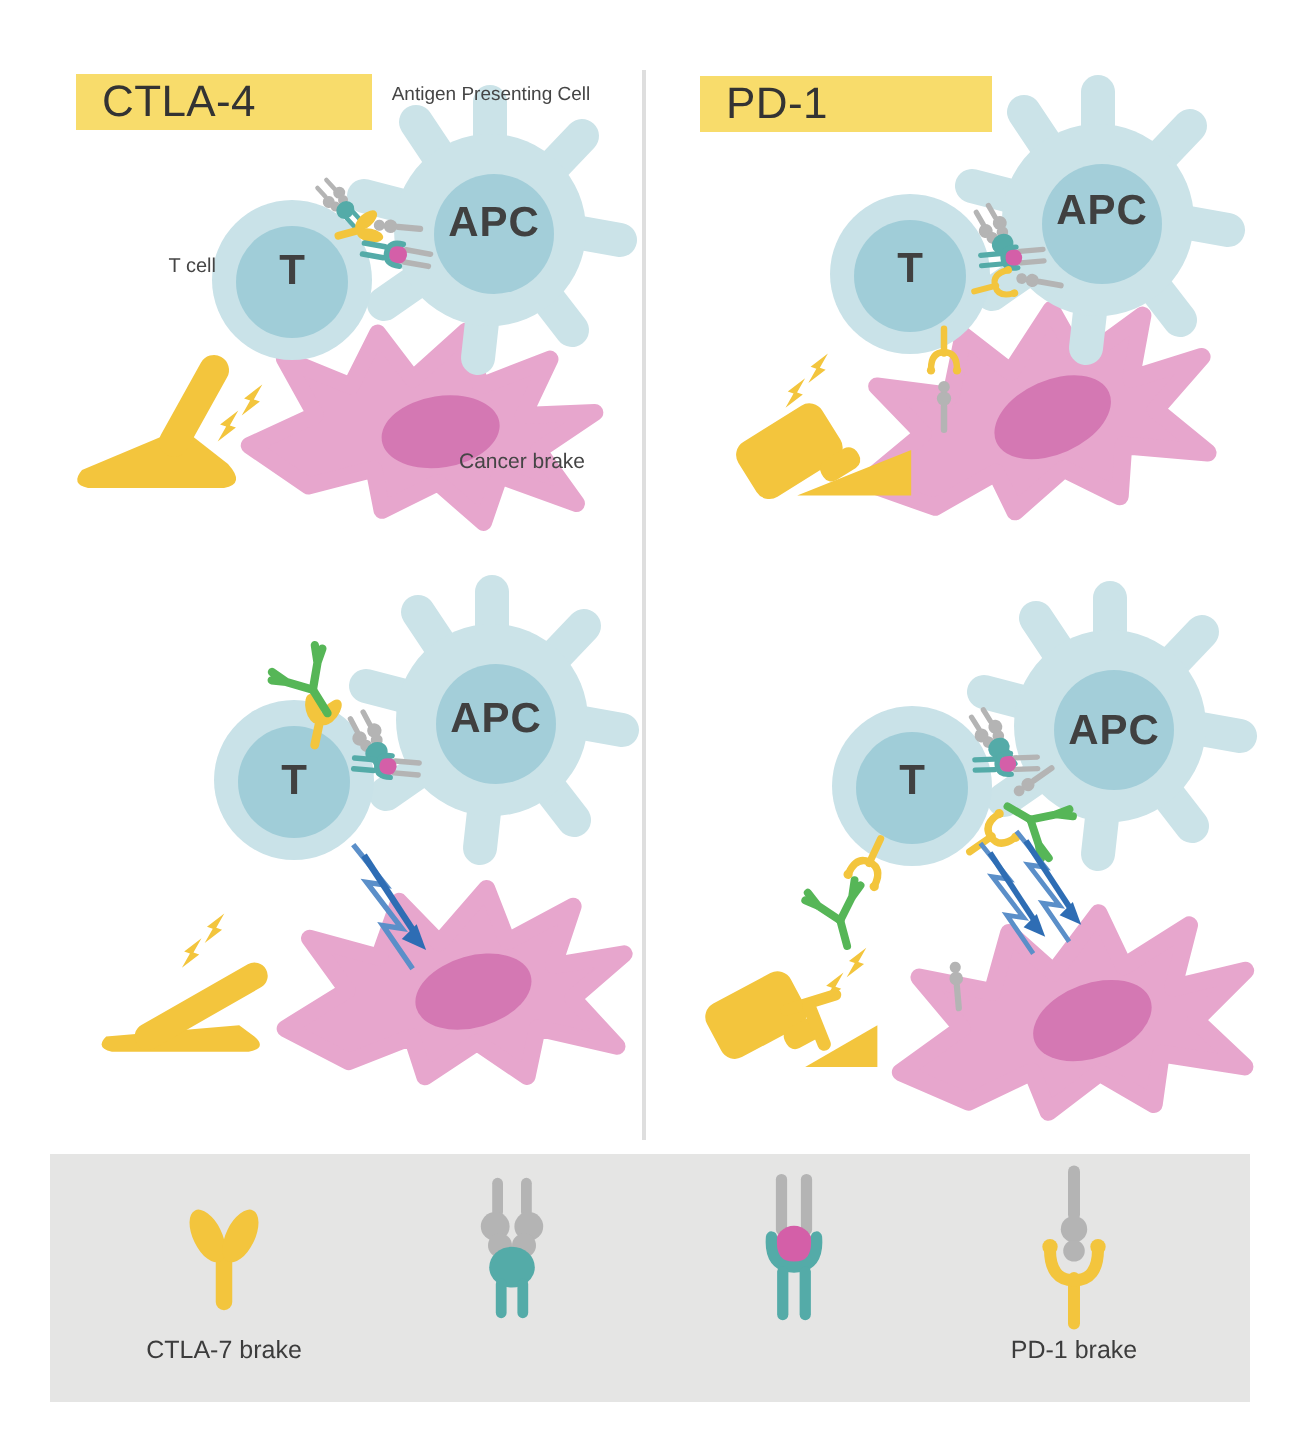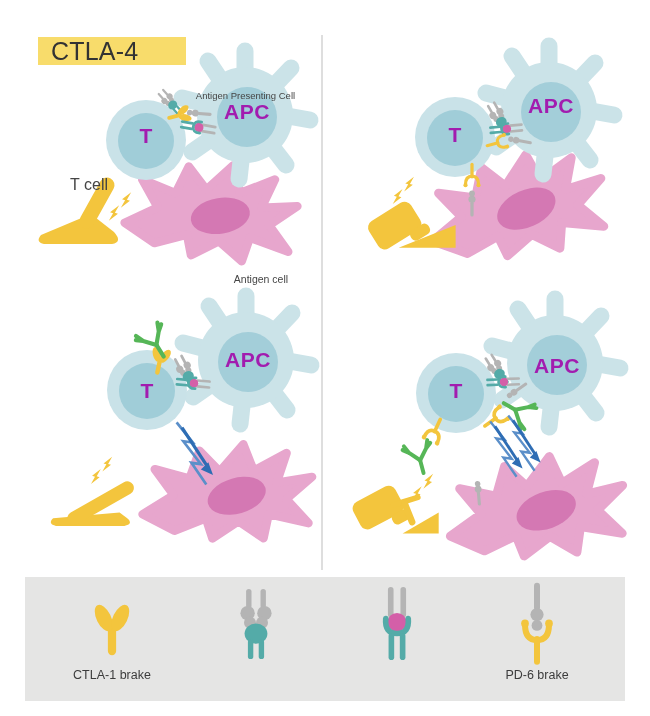--- a/index.html
+++ b/index.html
@@ -1,26 +1,26 @@
 <!DOCTYPE html>
 <html><head>
 <meta charset="utf-8">
 <style>
   html,body{margin:0;padding:0;background:#fff;}
   #stage{position:relative;width:650px;height:716px;background:#ffffff;overflow:hidden;
          font-family:"Liberation Sans",sans-serif;}
   .abs{position:absolute;}
-  .title-box{height:28px;line-height:28px;padding-left:13px;font-size:25px;color:#333;
+  .title-box{height:28px;line-height:28px;padding-left:13px;font-size:22px;color:#333;
              letter-spacing:.2px;}
   .yellow-box{background:#F8DC6B;}
   .green-box{background:#AEDCBC;}
-  .cell-letter{font-weight:bold;color:#a21caf;text-align:center;}
+  .cell-letter{font-weight:bold;color:#404040;text-align:center;}
   .apc-letter{font-size:21px;letter-spacing:.5px;}
   .t-letter{font-size:21px;}
-  .small-note{color:#454545;text-align:center;white-space:nowrap;margin-top:48px;}
+  .small-note{color:#454545;text-align:center;white-space:nowrap;}
   .divider{width:2px;background:#DEDEDE;}
   #legend{background:#E5E5E4;}
   .legend-label{font-size:12.5px;color:#3C3C3C;text-align:center;white-space:nowrap;}
   svg{display:block;overflow:visible;}
 </style>
 </head>
 <body>
 
 <div id="stage">
 
@@ -204,41 +204,42 @@
     <use href="#pd1-cup" xlink:href="#pd1-cup" transform="translate(174,136) rotate(55) scale(0.72)"></use>
     <use href="#green-ab" xlink:href="#green-ab" transform="translate(194,132) rotate(120) scale(1.1)"></use>
     <use href="#pd1-cup" xlink:href="#pd1-cup" transform="translate(108,155) rotate(-155) scale(0.72)"></use>
     <use href="#green-ab" xlink:href="#green-ab" transform="translate(94,176) rotate(-15) scale(1.1)"></use>
     <use href="#zigzag-arrow" xlink:href="#zigzag-arrow" transform="translate(170,168) scale(1.2)"></use>
     <use href="#zigzag-arrow" xlink:href="#zigzag-arrow" transform="translate(188,162) scale(1.2)"></use>
     <use href="#pedal-broken" xlink:href="#pedal-broken" transform="translate(70,225) scale(0.95)"></use>
   </svg>
 
   <div class="abs title-box yellow-box" style="left:38px;top:37px;width:135px;">CTLA-4</div>
+  <div class="abs title-box yellow-box" style="left:350px;top:38px;width:133px;">PD-1</div>
 
   <div class="abs small-note" style="left:188px;top:42px;width:115px;font-size:9.5px;">Antigen Presenting Cell</div>
-  <div class="abs small-note" style="left:62px;top:128px;width:46px;font-size:16px;text-align:right;">T cell</div>
-  <div class="abs small-note" style="left:226px;top:225px;width:70px;font-size:10.5px;">Antigen cell</div>
+  <div class="abs small-note" style="left:62px;top:128px;width:46px;font-size:10px;text-align:right;">T cell</div>
+  <div class="abs small-note" style="left:226px;top:225px;width:70px;font-size:10.5px;">Cancer brake</div>
 
   <div class="abs cell-letter apc-letter" style="left:215px;top:100px;width:64px;">APC</div>
   <div class="abs cell-letter t-letter" style="left:126px;top:124px;width:40px;">T</div>
   <div class="abs cell-letter apc-letter" style="left:519px;top:94px;width:64px;">APC</div>
   <div class="abs cell-letter t-letter" style="left:435px;top:123px;width:40px;">T</div>
   <div class="abs cell-letter apc-letter" style="left:216px;top:348px;width:64px;">APC</div>
   <div class="abs cell-letter t-letter" style="left:127px;top:379px;width:40px;">T</div>
   <div class="abs cell-letter apc-letter" style="left:525px;top:354px;width:64px;">APC</div>
   <div class="abs cell-letter t-letter" style="left:436px;top:379px;width:40px;">T</div>
 
   <div id="legend" class="abs" style="left:25px;top:577px;width:600px;height:124px;">
     <svg width="600" height="95" viewBox="0 0 600 95" xmlns="http://www.w3.org/2000/svg" xmlns:xlink="http://www.w3.org/1999/xlink">
       <use href="#ctla4-y" xlink:href="#ctla4-y" transform="translate(87,50) scale(1.5)"></use>
       <use href="#accelerator-pair" xlink:href="#accelerator-pair" transform="translate(231,47) scale(1.2)"></use>
       <use href="#tcr-pair" xlink:href="#tcr-pair" transform="translate(372,49) scale(1.25)"></use>
       <g>
         <use href="#gray-ligand" xlink:href="#gray-ligand" transform="translate(512,40) scale(1.2)"></use>
         <use href="#pd1-cup" xlink:href="#pd1-cup" transform="translate(512,56) scale(1.2)"></use>
       </g>
     </svg>
-    <div class="abs legend-label" style="left:18px;top:91px;width:138px;">CTLA-1 brake</div>
-    <div class="abs legend-label" style="left:443px;top:91px;width:138px;">PD-6 brake</div>
+    <div class="abs legend-label" style="left:18px;top:91px;width:138px;">CTLA-7 brake</div>
+    <div class="abs legend-label" style="left:443px;top:91px;width:138px;">PD-1 brake</div>
   </div>
 
 </div>
 
 </body></html>

